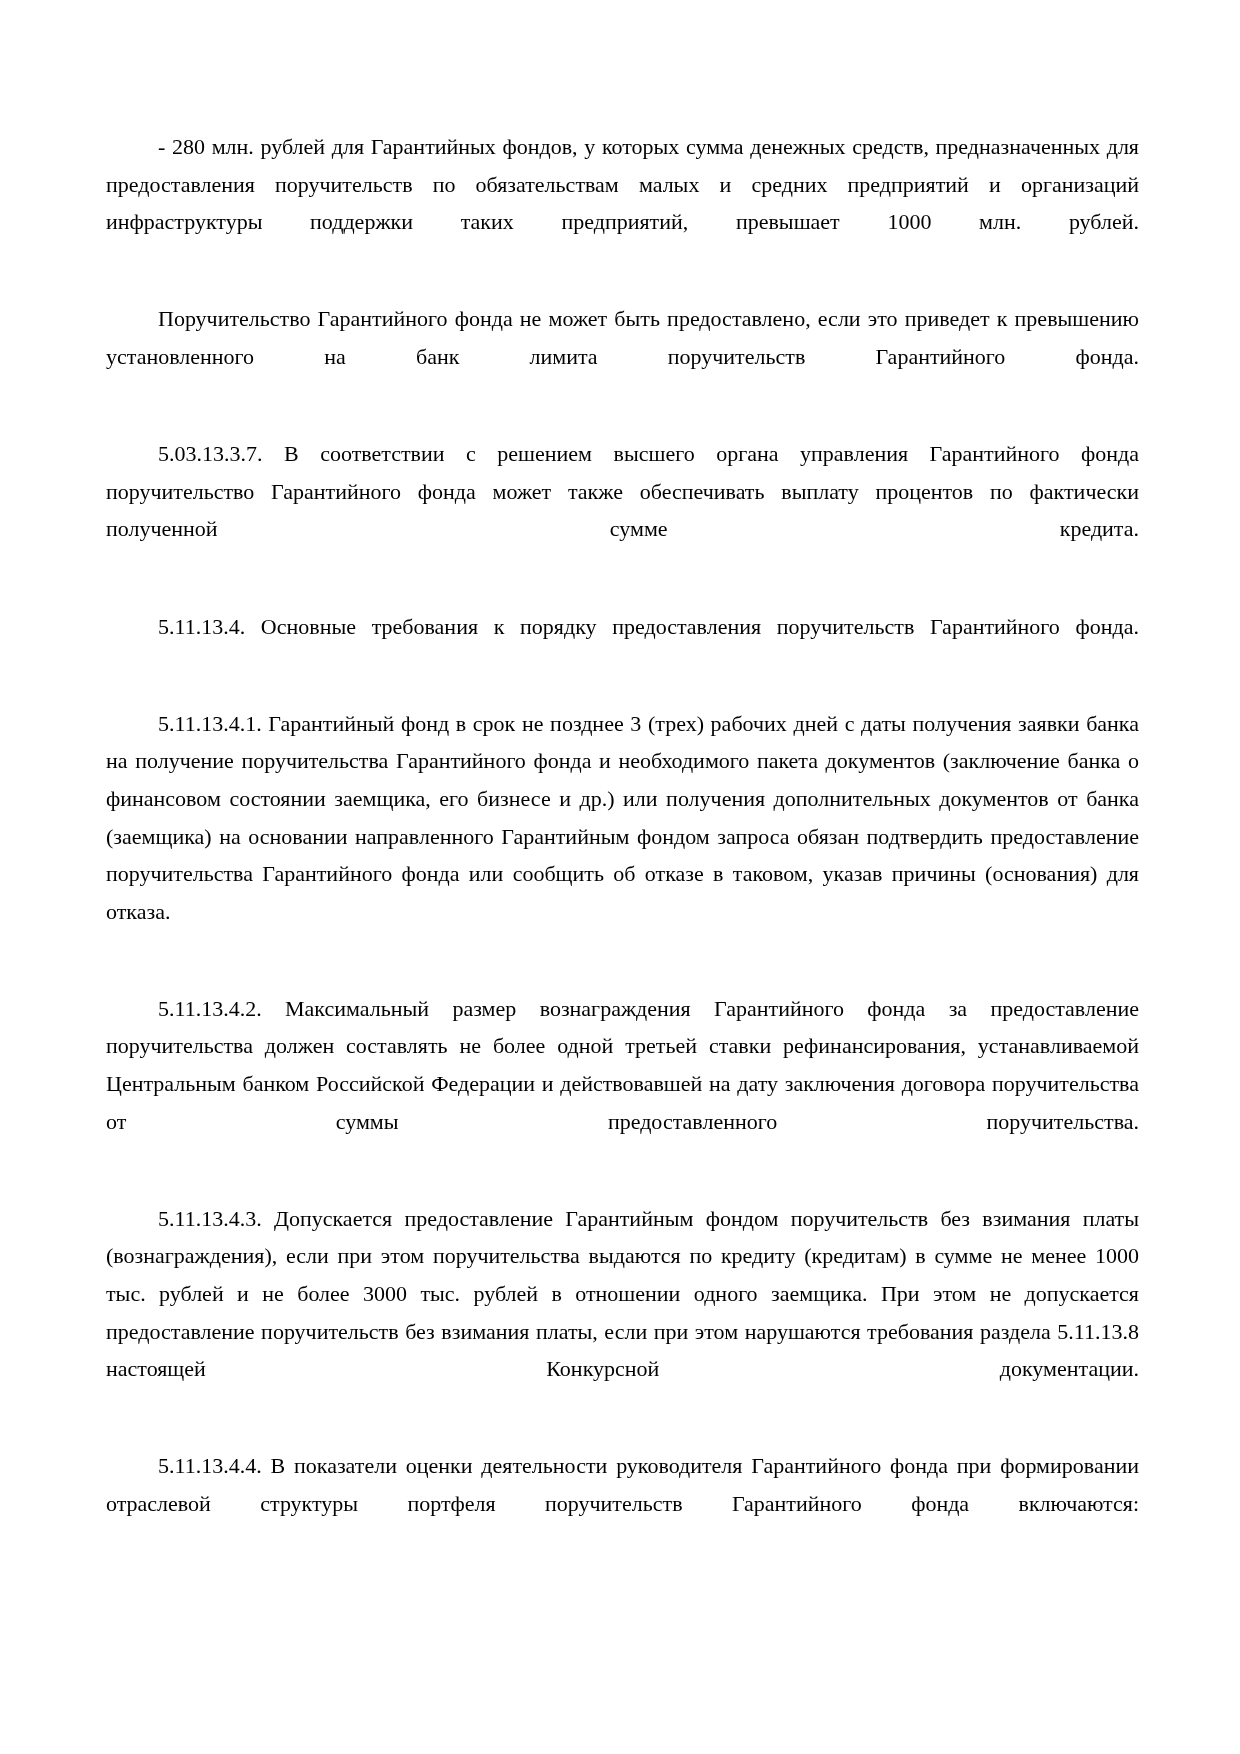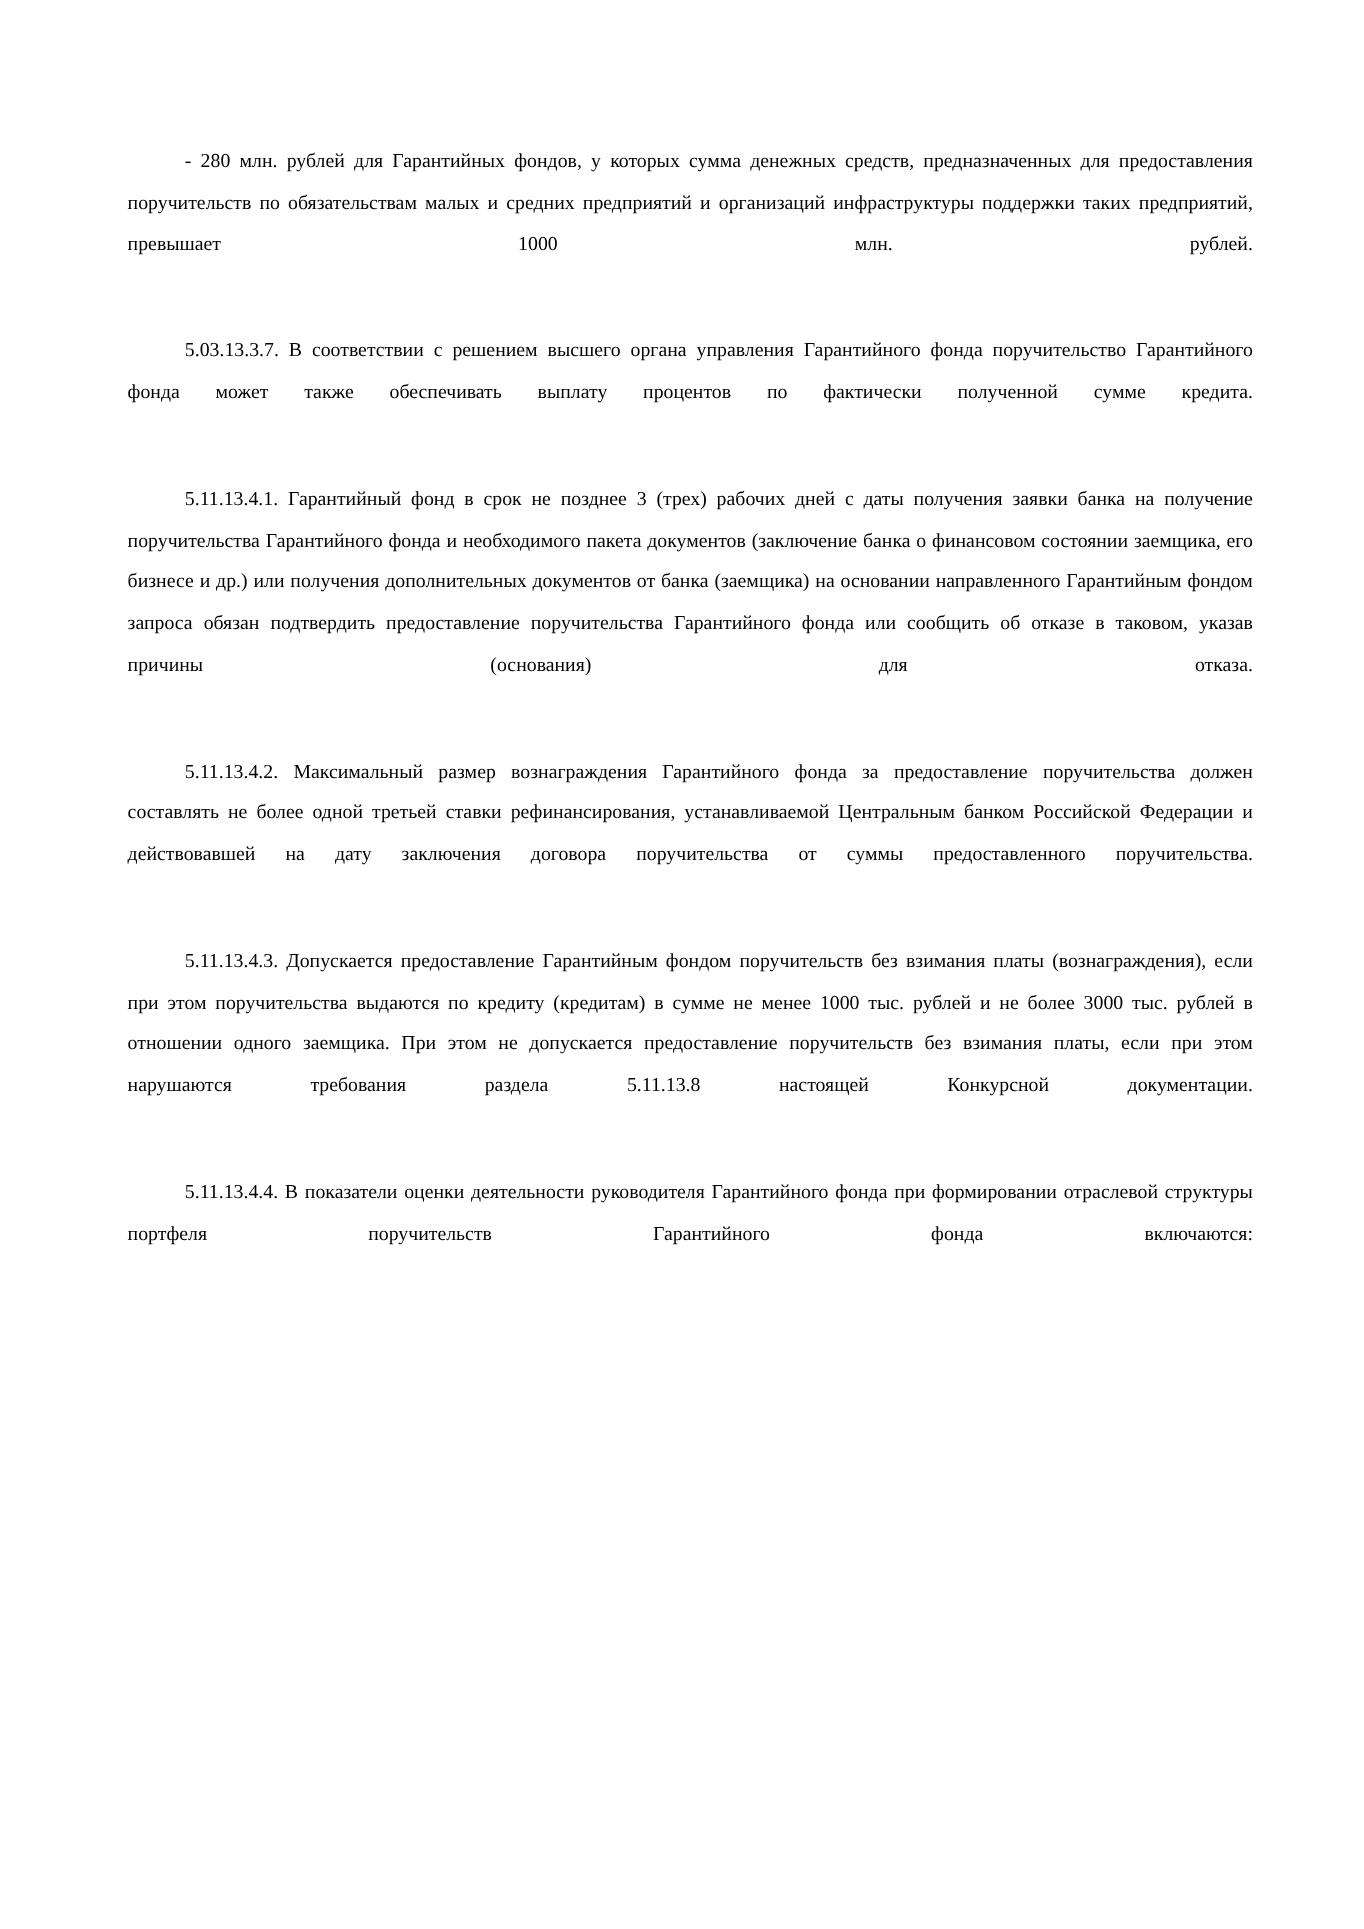--- a/index.html
+++ b/index.html
@@ -16,23 +16,23 @@
     overflow: hidden;
     box-sizing: border-box;
   }
   .text-column {
     position: absolute;
     left: 104px;
     top: 128px;
     width: 1035px;
   }
   p.para {
-    margin: 0 0 0 12px;
+    margin: 0 0 0 2px;
     font-family: "Liberation Serif", "DejaVu Serif", serif;
-    font-size: 18px;
+    font-size: 22px;
     line-height: 37.6px;
     color: #000000;
     text-align: justify;
     text-indent: 52px;
     hyphens: none;
     -webkit-hyphens: none;
     word-spacing: 0.02em;
   }
   p.para + p.para {
     margin-top: 22px;
@@ -43,20 +43,22 @@
     display: inline-block;
     width: 100%;
   }
 </style>
 </head>
 <body>
 
 <div class="page">
   <div class="text-column">
     <p class="para">- 280 млн. рублей для Гарантийных фондов, у которых сумма денежных средств, предназначенных для предоставления поручительств по обязательствам малых и средних предприятий и организаций инфраструктуры поддержки таких предприятий, превышает 1000 млн. рублей.</p>
+    <p class="para">Поручительство Гарантийного фонда не может быть предоставлено, если это приведет к превышению установленного на банк лимита поручительств Гарантийного фонда.</p>
     <p class="para">5.03.13.3.7. В соответствии с решением высшего органа управления Гарантийного фонда поручительство Гарантийного фонда может также обеспечивать выплату процентов по фактически полученной сумме кредита.</p>
+    <p class="para">5.11.13.4. Основные требования к порядку предоставления поручительств Гарантийного фонда.</p>
     <p class="para">5.11.13.4.1. Гарантийный фонд в срок не позднее 3 (трех) рабочих дней с даты получения заявки банка на получение поручительства Гарантийного фонда и необходимого пакета документов (заключение банка о финансовом состоянии заемщика, его бизнесе и др.) или получения дополнительных документов от банка (заемщика) на основании направленного Гарантийным фондом запроса обязан подтвердить предоставление поручительства Гарантийного фонда или сообщить об отказе в таковом, указав причины (основания) для отказа.</p>
     <p class="para">5.11.13.4.2. Максимальный размер вознаграждения Гарантийного фонда за предоставление поручительства должен составлять не более одной третьей ставки рефинансирования, устанавливаемой Центральным банком Российской Федерации и действовавшей на дату заключения договора поручительства от суммы предоставленного поручительства.</p>
     <p class="para">5.11.13.4.3. Допускается предоставление Гарантийным фондом поручительств без взимания платы (вознаграждения), если при этом поручительства выдаются по кредиту (кредитам) в сумме не менее 1000 тыс. рублей и не более 3000 тыс. рублей в отношении одного заемщика. При этом не допускается предоставление поручительств без взимания платы, если при этом нарушаются требования раздела 5.11.13.8 настоящей Конкурсной документации.</p>
     <p class="para">5.11.13.4.4. В показатели оценки деятельности руководителя Гарантийного фонда при формировании отраслевой структуры портфеля поручительств Гарантийного фонда включаются:</p>
 
   </div>
 </div>
 
 </body></html>

